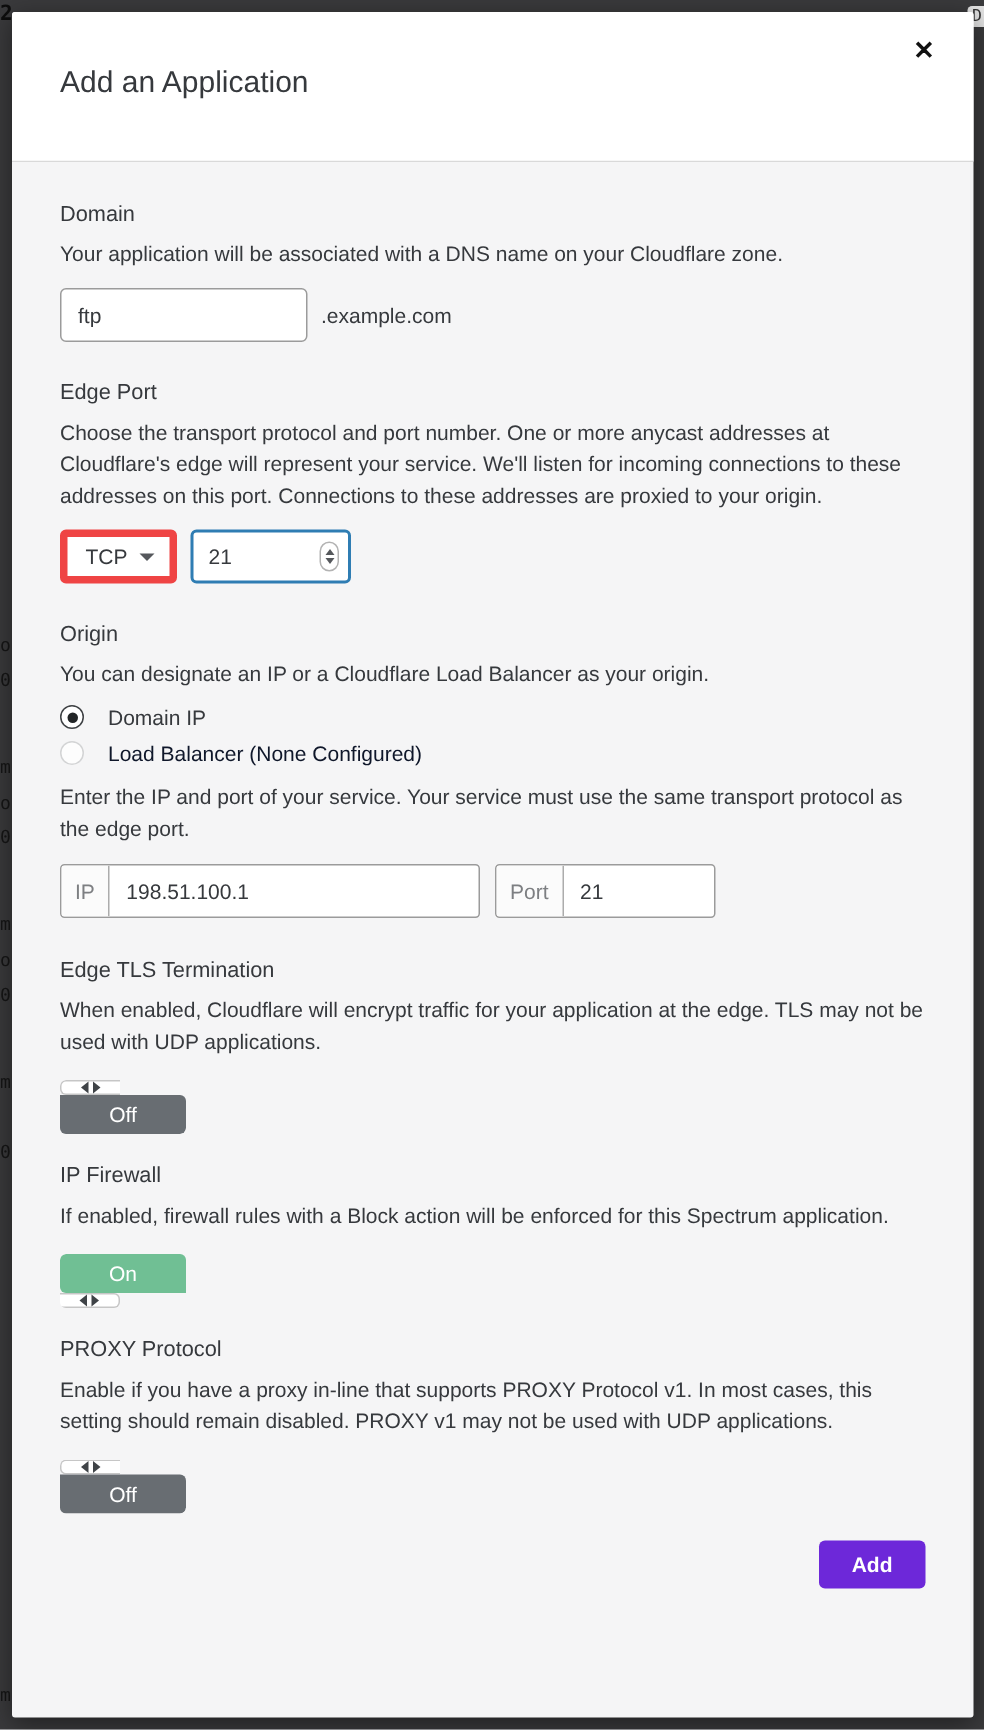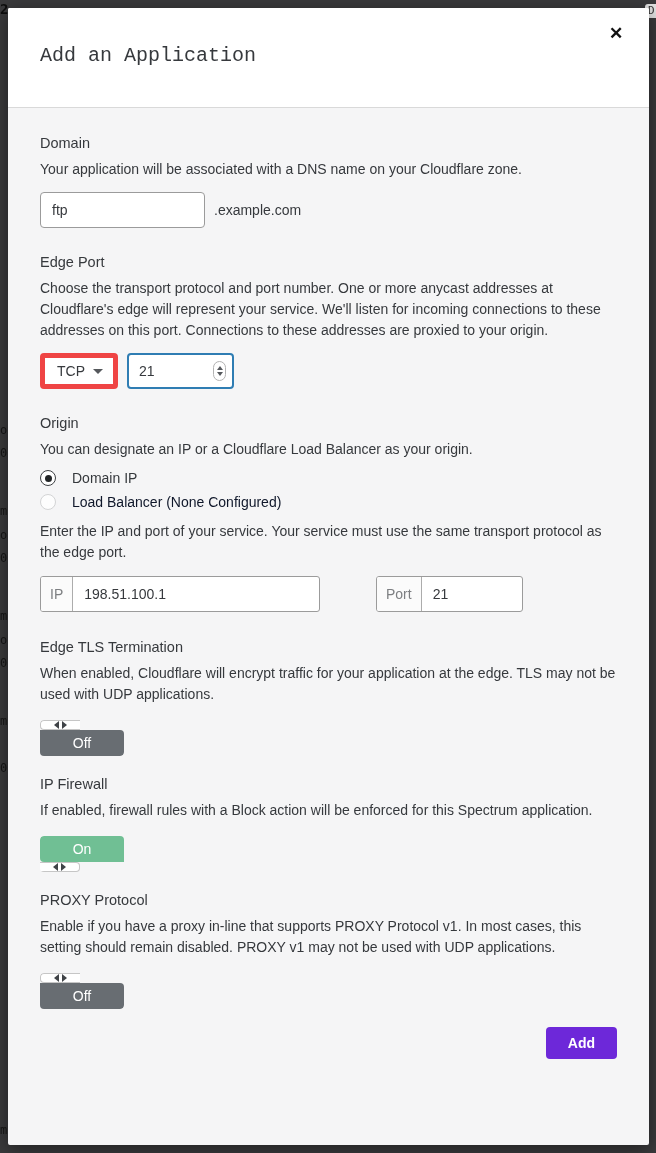--- a/index.html
+++ b/index.html
@@ -16,21 +16,21 @@
   .modal{
     position:absolute;left:8px;top:8px;width:641px;height:1137px;
     background:#f5f5f6;border-radius:2px;box-shadow:0 4px 18px rgba(0,0,0,.45);
   }
   .modal-header{
     position:relative;height:99px;background:#ffffff;
     border-bottom:1px solid #d9d9d9;border-radius:2px 2px 0 0;
   }
   .modal-title{
     position:absolute;left:32px;top:36px;
-    font-size:20px;font-weight:400;color:#36393d;font-family:Liberation Mono, monospace;
+    font-size:20px;font-weight:400;color:#36393d;
   }
   .close-btn{
     position:absolute;top:13px;right:21px;width:24px;height:24px;
     display:flex;align-items:center;justify-content:center;
     font-size:17px;font-weight:bold;color:#111;cursor:pointer;
     background:none;border:none;padding:0;
   }
   .modal-body{padding:27px 32px 0;color:#36393d;}
   .section-label{font-size:14.5px;font-weight:normal;color:#36393d;margin:0 0 8px;}
   .desc{font-size:14px;line-height:21px;margin:0 0 12px;color:#36393d;}
@@ -180,21 +180,21 @@
     <p class="desc" style="margin-bottom:6px;">You can designate an IP or a Cloudflare Load Balancer as your origin.</p>
     <div class="radio-row">
       <span class="radio checked"></span>
       <span class="radio-label">Domain IP</span>
     </div>
     <div class="radio-row">
       <span class="radio disabled"></span>
       <span class="radio-label disabled">Load Balancer (None Configured)</span>
     </div>
     <p class="desc" style="margin:7px 0 13px;">Enter the IP and port of your service. Your service must use the same transport protocol as the edge port.</p>
-    <div class="row" style="margin-bottom:27px;gap:46px;">
+    <div class="row" style="margin-bottom:27px;">
       <div class="affix-input ip-field">
         <span class="affix">IP</span>
         <input class="affix-value" type="text" value="198.51.100.1" style="">
       </div>
       <div class="affix-input oport-field">
         <span class="affix">Port</span>
         <input class="affix-value" type="text" value="21" style="">
       </div>
     </div>
 

